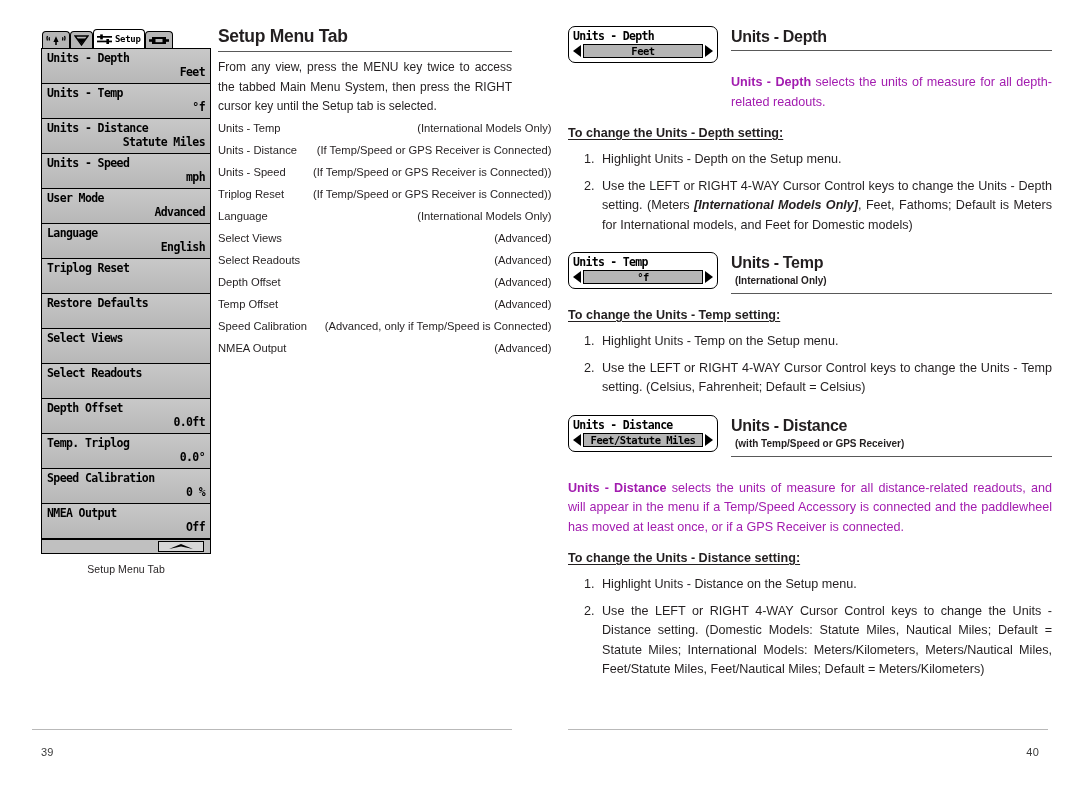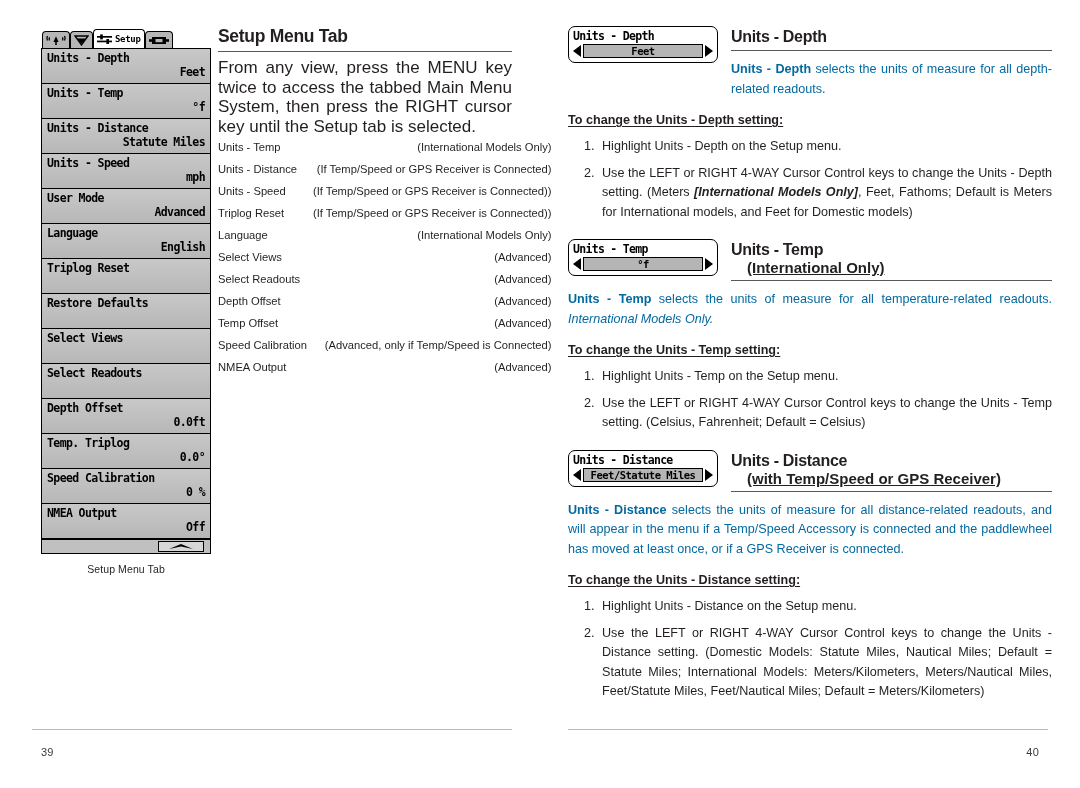--- a/index.html
+++ b/index.html
@@ -103,21 +103,21 @@
     position:absolute; left:218px; top:26px; width:294px;
   }
   h1.sect {
     font-size:17.5px; font-weight:700; letter-spacing:-.3px;
     margin:0 0 6px 0; color:#231f20;
     padding-bottom:5px;
     border-bottom:1.6px solid #595959;
     line-height:20px;
   }
   p.body {
-    font-size:17px; line-height:19.5px; margin:6px 0 0 0;
+    font-size:12px; line-height:19.5px; margin:6px 0 0 0;
     text-align:justify; color:#231f20;
   }
   .note-label {
     font-size:12.3px; font-weight:700; font-style:italic;
     margin:14px 0 8px 0; text-decoration:underline;
     text-underline-offset:2px;
   }
   table.notes { width:100%; border-collapse:collapse; }
   table.notes td {
     font-size:11.2px; line-height:14px; padding:4px 0;
@@ -157,28 +157,28 @@
   .arrow { width:0; height:0; }
   .arrow-l { border-top:6px solid transparent; border-bottom:6px solid transparent; border-right:8px solid #000; }
   .arrow-r { border-top:6px solid transparent; border-bottom:6px solid transparent; border-left:8px solid #000; }
 
   .sec-titles { flex:1; min-width:0; padding-top:1px; }
   h2.sub {
     font-size:16px; font-weight:700; letter-spacing:-.3px;
     margin:0; line-height:19px; color:#231f20;
   }
   h3.sub2 {
-    font-size:15px; font-weight:700; margin:1px 0 0 16px;
-    line-height:16px; color:#231f20;text-decoration:underline;
+    font-size:10px; font-weight:700; margin:1px 0 0 4px;
+    line-height:16px; color:#231f20;
   }
   .titles-rule { border-bottom:1.6px solid #595959; margin-top:4px; }
 
   p.rbody {
-    font-size:12.6px; line-height:19.5px; margin:9px 0 0 0;
-    text-align:justify; color:#0369a1;
+    font-size:12.6px; line-height:19.5px; margin:22px 0 0 0;
+    text-align:justify; color:#a21caf;
   }
   p.rbody b { font-weight:700; }
   p.rbody i { font-style:italic; }
   .to-change {
     font-size:12.6px; font-weight:700; margin:14px 0 4px 0;
     text-decoration:underline; text-underline-offset:2px;
     display:inline-block;
   }
   ol.steps {
     margin:6px 0 0 0; padding:0 0 0 30px;
@@ -399,21 +399,20 @@
               <div class="lcd-bar">°f</div>
               <div class="arrow arrow-r"></div>
             </div>
           </div>
           <div class="sec-titles">
             <h2 class="sub">Units - Temp</h2>
             <h3 class="sub2">(International Only)</h3>
             <div class="titles-rule"></div>
           </div>
         </div>
-        <p class="rbody"><b>Units - Temp</b><span> selects the units of measure for all temperature-related readouts. </span><i>International Models Only.</i></p>
 
         <div class="to-change">To change the Units - Temp setting:</div>
         <ol class="steps">
           <li><span>Highlight Units - Temp on the Setup menu.</span></li>
           <li><span>Use the LEFT or RIGHT 4-WAY Cursor Control keys to change the Units - Temp setting. (Celsius, Fahrenheit; Default = Celsius)</span></li>
         </ol>
       </div>
 
       <div class="gap-sm"></div>
 

